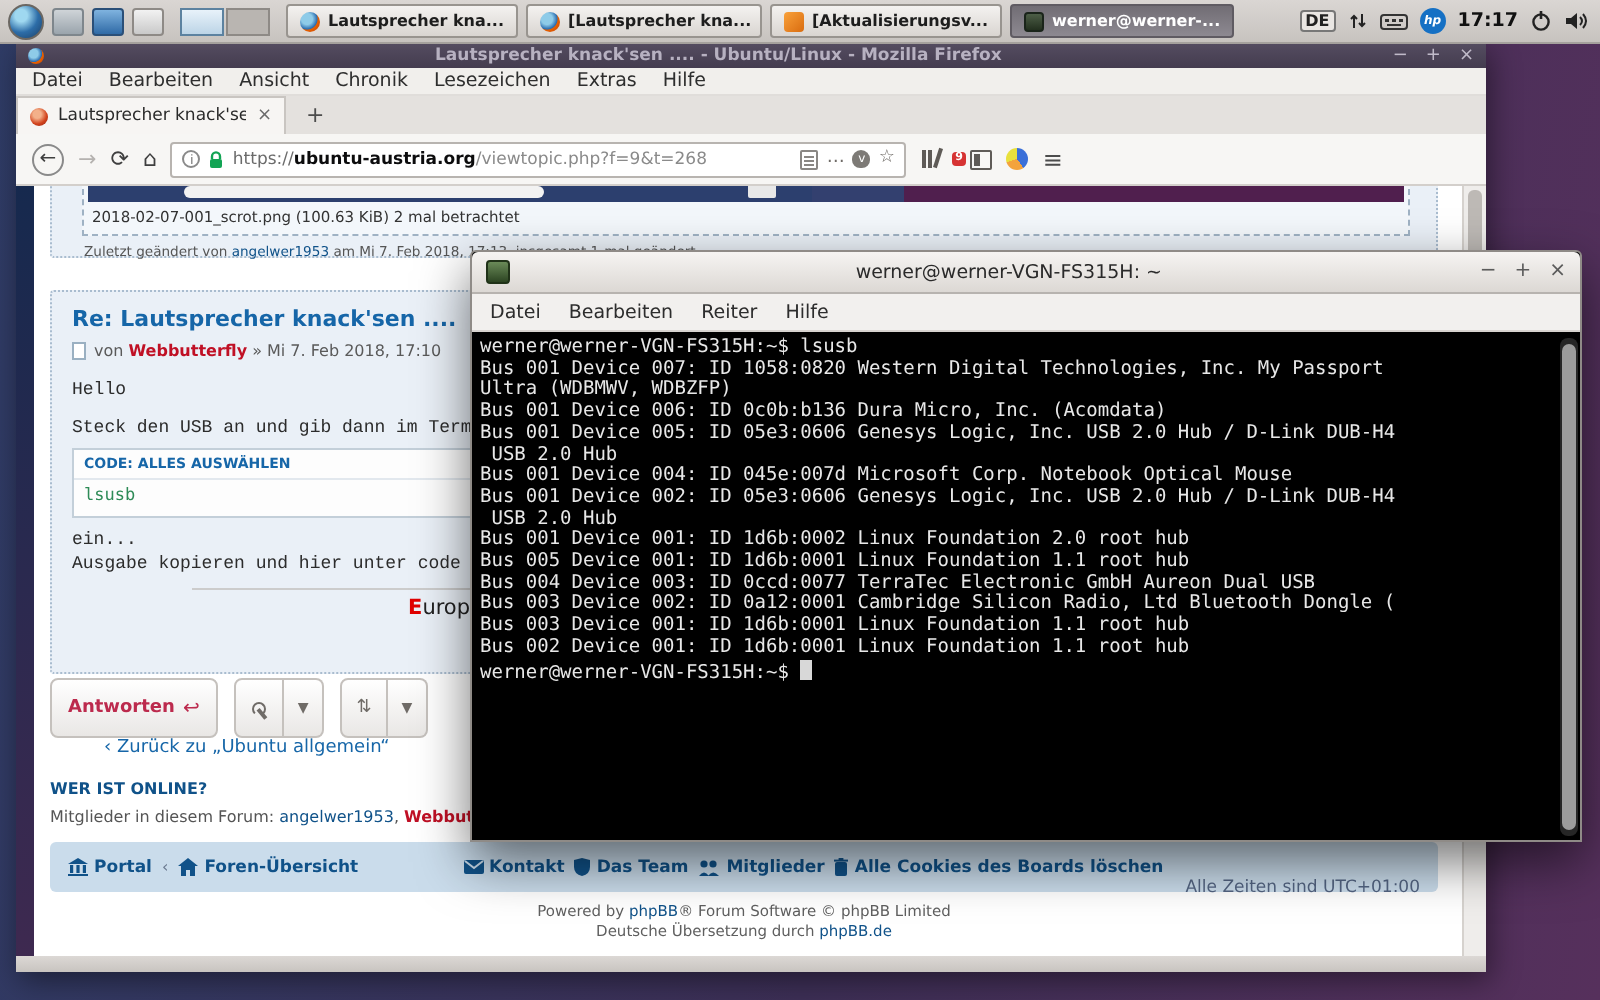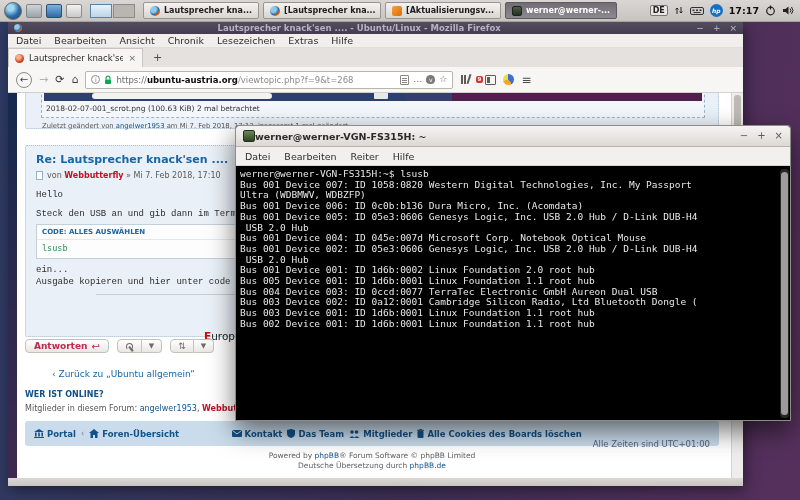--- a/index.html
+++ b/index.html
@@ -82,24 +82,24 @@
   .post2 { top:52px; height:192px; }
   .p2-title { position:absolute; left:10px; top:7px; font-size:11px; font-weight:bold; color:#1666a8; }
   .p2-byline { position:absolute; left:10px; top:25px; font-size:8px; color:#5a5a5a; display:flex; align-items:center; gap:4px; }
   .sheet-ic { width:7px; height:9px; background:#fff; border:1px solid #9ab0c2; }
   .author { color:#c01025; font-weight:bold; }
   .ptext { position:absolute; left:10px; font-size:9px; color:#2c2c2c;font-family:Liberation Mono, monospace; }
   .codebox { position:absolute; left:10px; top:78px; width:672px; border:1px solid #c3cfd9; background:#fdfdfd; }
   .codehdr { font-size:7px; font-weight:bold; color:#1666a8; padding:3px 5px; border-bottom:1px solid #e2e8ee; }
   .codebody { font-family:"DejaVu Sans Mono", monospace; font-size:8.5px; color:#2e8b57; padding:3px 5px 5px 5px; }
   .sigline { position:absolute; left:70px; right:12px; top:148px; border-top:1px solid #ccc; }
-  .sig { position:absolute; left:178px; top:152px; font-size:10.5px; color:#222;margin-top:32px; }
+  .sig { position:absolute; left:178px; top:152px; font-size:10.5px; color:#222; }
   .sig .sigE { color:#e00000; font-weight:bold; }
   .btnrow { position:absolute; top:246px; left:17px; display:flex; gap:8px; }
-  .fbtn { height:14px; border:1px solid #c5c1bd; border-radius:4px; background:linear-gradient(#ffffff,#e9e7e5); display:flex; align-items:center; gap:4px; padding:0 8px; font-size:9px; }
+  .fbtn { height:30px; border:1px solid #c5c1bd; border-radius:4px; background:linear-gradient(#ffffff,#e9e7e5); display:flex; align-items:center; gap:4px; padding:0 8px; font-size:9px; }
   .reply-lbl { color:#bc2a4d; font-weight:bold; }
   .reply-arrow { color:#bc2a4d; font-size:10px; }
   .grpbtn { display:flex; }
   .grpbtn .fbtn { border-radius:4px 0 0 4px; padding:0 7px; color:#6f6b67; }
   .grpbtn .fbtn.dd { border-radius:0 4px 4px 0; border-left:none; font-size:7px; }
   .wrench-ic { width:9px; height:9px; position:relative; }
   .wrench-ic::before { content:""; position:absolute; left:1px; top:1px; width:5px; height:5px; border:1.5px solid #6f6b67; border-radius:50%; border-bottom-color:transparent; }
   .wrench-ic::after { content:""; position:absolute; left:5px; top:4px; width:1.8px; height:6px; background:#6f6b67; transform:rotate(-40deg); }
   .backlink { position:absolute; left:18px; top:276px; font-size:9px; color:#1666a8;margin-left:26px; }
   .who-title { position:absolute; left:17px; top:297px; font-size:8px; font-weight:bold; color:#105289; }
@@ -116,21 +116,21 @@
   .credits .lnk { color:#105289; }
   .cr1 { top:358px; } .cr2 { top:368px; }
   .ff-scroll { position:absolute; left:723px; top:0; width:12px; height:385px; background:#efedeb; border-left:1px solid #d6d2ce; }
   .ff-thumb { position:absolute; left:2px; top:2px; width:7px; height:64px; background:#bdb9b5; border-radius:3px; }
   .win-bottom { position:absolute; left:0; top:456px; width:735px; height:8px; background:linear-gradient(#dcd8d5,#c8c4c0); }
 
   
   .win-term { position:absolute; left:235px; top:125px; width:556px; height:296px; z-index:30; box-shadow:0 10px 26px rgba(0,0,0,.55); border:1px solid #8f8b87; border-radius:3px 3px 0 0; background:#000; }
   .term-title { height:21px; background:linear-gradient(#f6f4f2,#dcd8d4); border-bottom:1px solid #b7b3af; border-radius:3px 3px 0 0; display:flex; align-items:center; padding:0 7px; }
   .term-ic { width:12px; height:12px; border-radius:2px; background:linear-gradient(#6a8a58,#2c4422); border:1px solid #203218; flex:0 0 auto; }
-  .term-title .t-text { flex:1; text-align:left; font-size:9.5px; font-weight:bold; color:#2a2a2a; }
+  .term-title .t-text { flex:1; text-align:center; font-size:9.5px; font-weight:normal; color:#2a2a2a;margin-left:14px; }
   .term-title .winctl { color:#5b5b5b; font-size:10px; }
   .term-menubar { height:19px; background:#f2f0ee; border-bottom:1px solid #d7d3cf; display:flex; align-items:center; gap:14px; padding:0 9px; font-size:9.5px; color:#2d2d2d; }
   .term-body { position:absolute; left:0; top:41px; right:0; bottom:0; background:#000; padding:2px 14px 0 4px; overflow:hidden; }
   .t-line { font-family:"DejaVu Sans Mono", monospace; font-size:9.5px; line-height:10.7px; color:#e8e8e8; white-space:pre; }
   .cursor { display:inline-block; width:6px; height:10px; background:#d8d8d8; vertical-align:-1px; }
   .term-scroll { position:absolute; right:1px; top:43px; width:9px; bottom:2px; background:#262626; border-radius:4px; }
   .term-thumb { position:absolute; left:1px; right:1px; top:3px; bottom:3px; background:#9c9c9c; border-radius:4px; }
 </style>
 </head>
 <body>
@@ -391,17 +391,18 @@
     <div class="t-line"> USB 2.0 Hub</div>
     <div class="t-line">Bus 001 Device 004: ID 045e:007d Microsoft Corp. Notebook Optical Mouse</div>
     <div class="t-line">Bus 001 Device 002: ID 05e3:0606 Genesys Logic, Inc. USB 2.0 Hub / D-Link DUB-H4</div>
     <div class="t-line"> USB 2.0 Hub</div>
     <div class="t-line">Bus 001 Device 001: ID 1d6b:0002 Linux Foundation 2.0 root hub</div>
     <div class="t-line">Bus 005 Device 001: ID 1d6b:0001 Linux Foundation 1.1 root hub</div>
     <div class="t-line">Bus 004 Device 003: ID 0ccd:0077 TerraTec Electronic GmbH Aureon Dual USB</div>
     <div class="t-line">Bus 003 Device 002: ID 0a12:0001 Cambridge Silicon Radio, Ltd Bluetooth Dongle (</div>
     <div class="t-line">Bus 003 Device 001: ID 1d6b:0001 Linux Foundation 1.1 root hub</div>
     <div class="t-line">Bus 002 Device 001: ID 1d6b:0001 Linux Foundation 1.1 root hub</div>
+    <div class="t-line"><span>werner@werner-VGN-FS315H:~$ </span><span class="cursor"></span></div>
   </div>
   <div class="term-scroll">
     <div class="term-thumb"></div>
   </div>
 </div>
 
 </body></html>

